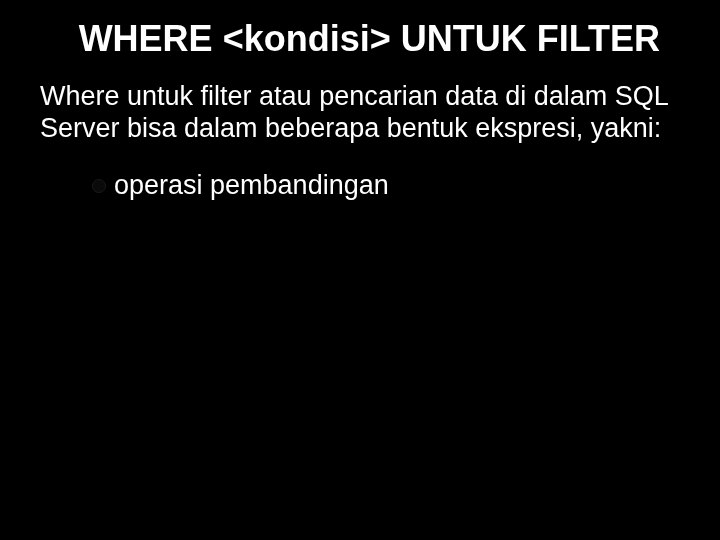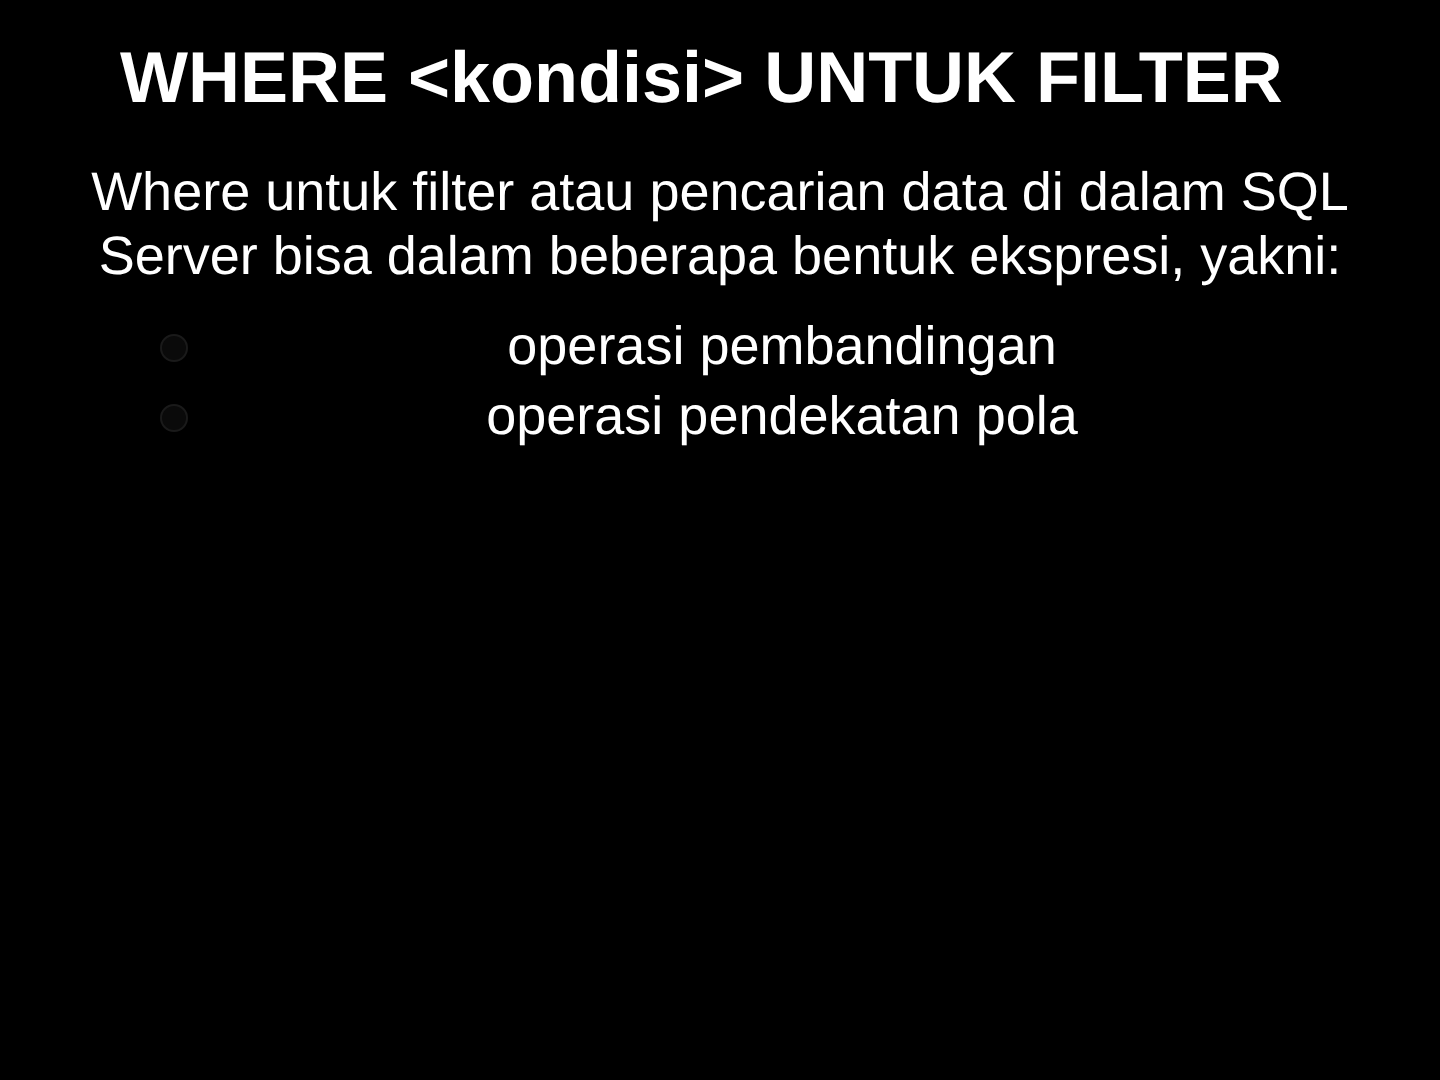--- a/index.html
+++ b/index.html
@@ -17,36 +17,35 @@
     height: 540px;
     background: #000;
     position: relative;
     box-sizing: border-box;
   }
   .title {
     color: #fff;
     font-family: "Arial Black", Arial, sans-serif;
     font-weight: 900;
     font-size: 36px;
-    text-align: left;
+    text-align: right;
     padding: 18px 60px 12px 60px;
     line-height: 1.15;
     letter-spacing: 0px;
   }
   .body {
     color: #fff;
     font-size: 27px;
     padding: 10px 40px 0 40px;
     line-height: 1.18;
-    text-align: center;
   }
   .bullets {
     list-style: none;
     padding: 12px 0 0 40px;
-    margin: 0;
+    margin: 12px;
   }
   .bullets li {
     position: relative;
     padding-left: 22px;
     line-height: 1.2;
     margin-bottom: 2px;
   }
   .bullets li .bullet-dot {
     position: absolute;
     left: 0;
@@ -66,19 +65,15 @@
 
 <div class="slide">
   <div class="title">WHERE &lt;kondisi&gt; UNTUK FILTER</div>
   <div class="body">
     <div>Where untuk filter atau pencarian data di dalam SQL Server bisa dalam beberapa bentuk ekspresi, yakni:</div>
     <ul class="bullets">
       <li>
         <span class="bullet-dot"></span>
         <span class="bullet-text">operasi pembandingan</span>
       </li>
-      <li>
-        <span class="bullet-dot"></span>
-        <span class="bullet-text">operasi pendekatan pola</span>
-      </li>
     </ul>
   </div>
 </div>
 
 </body></html>

